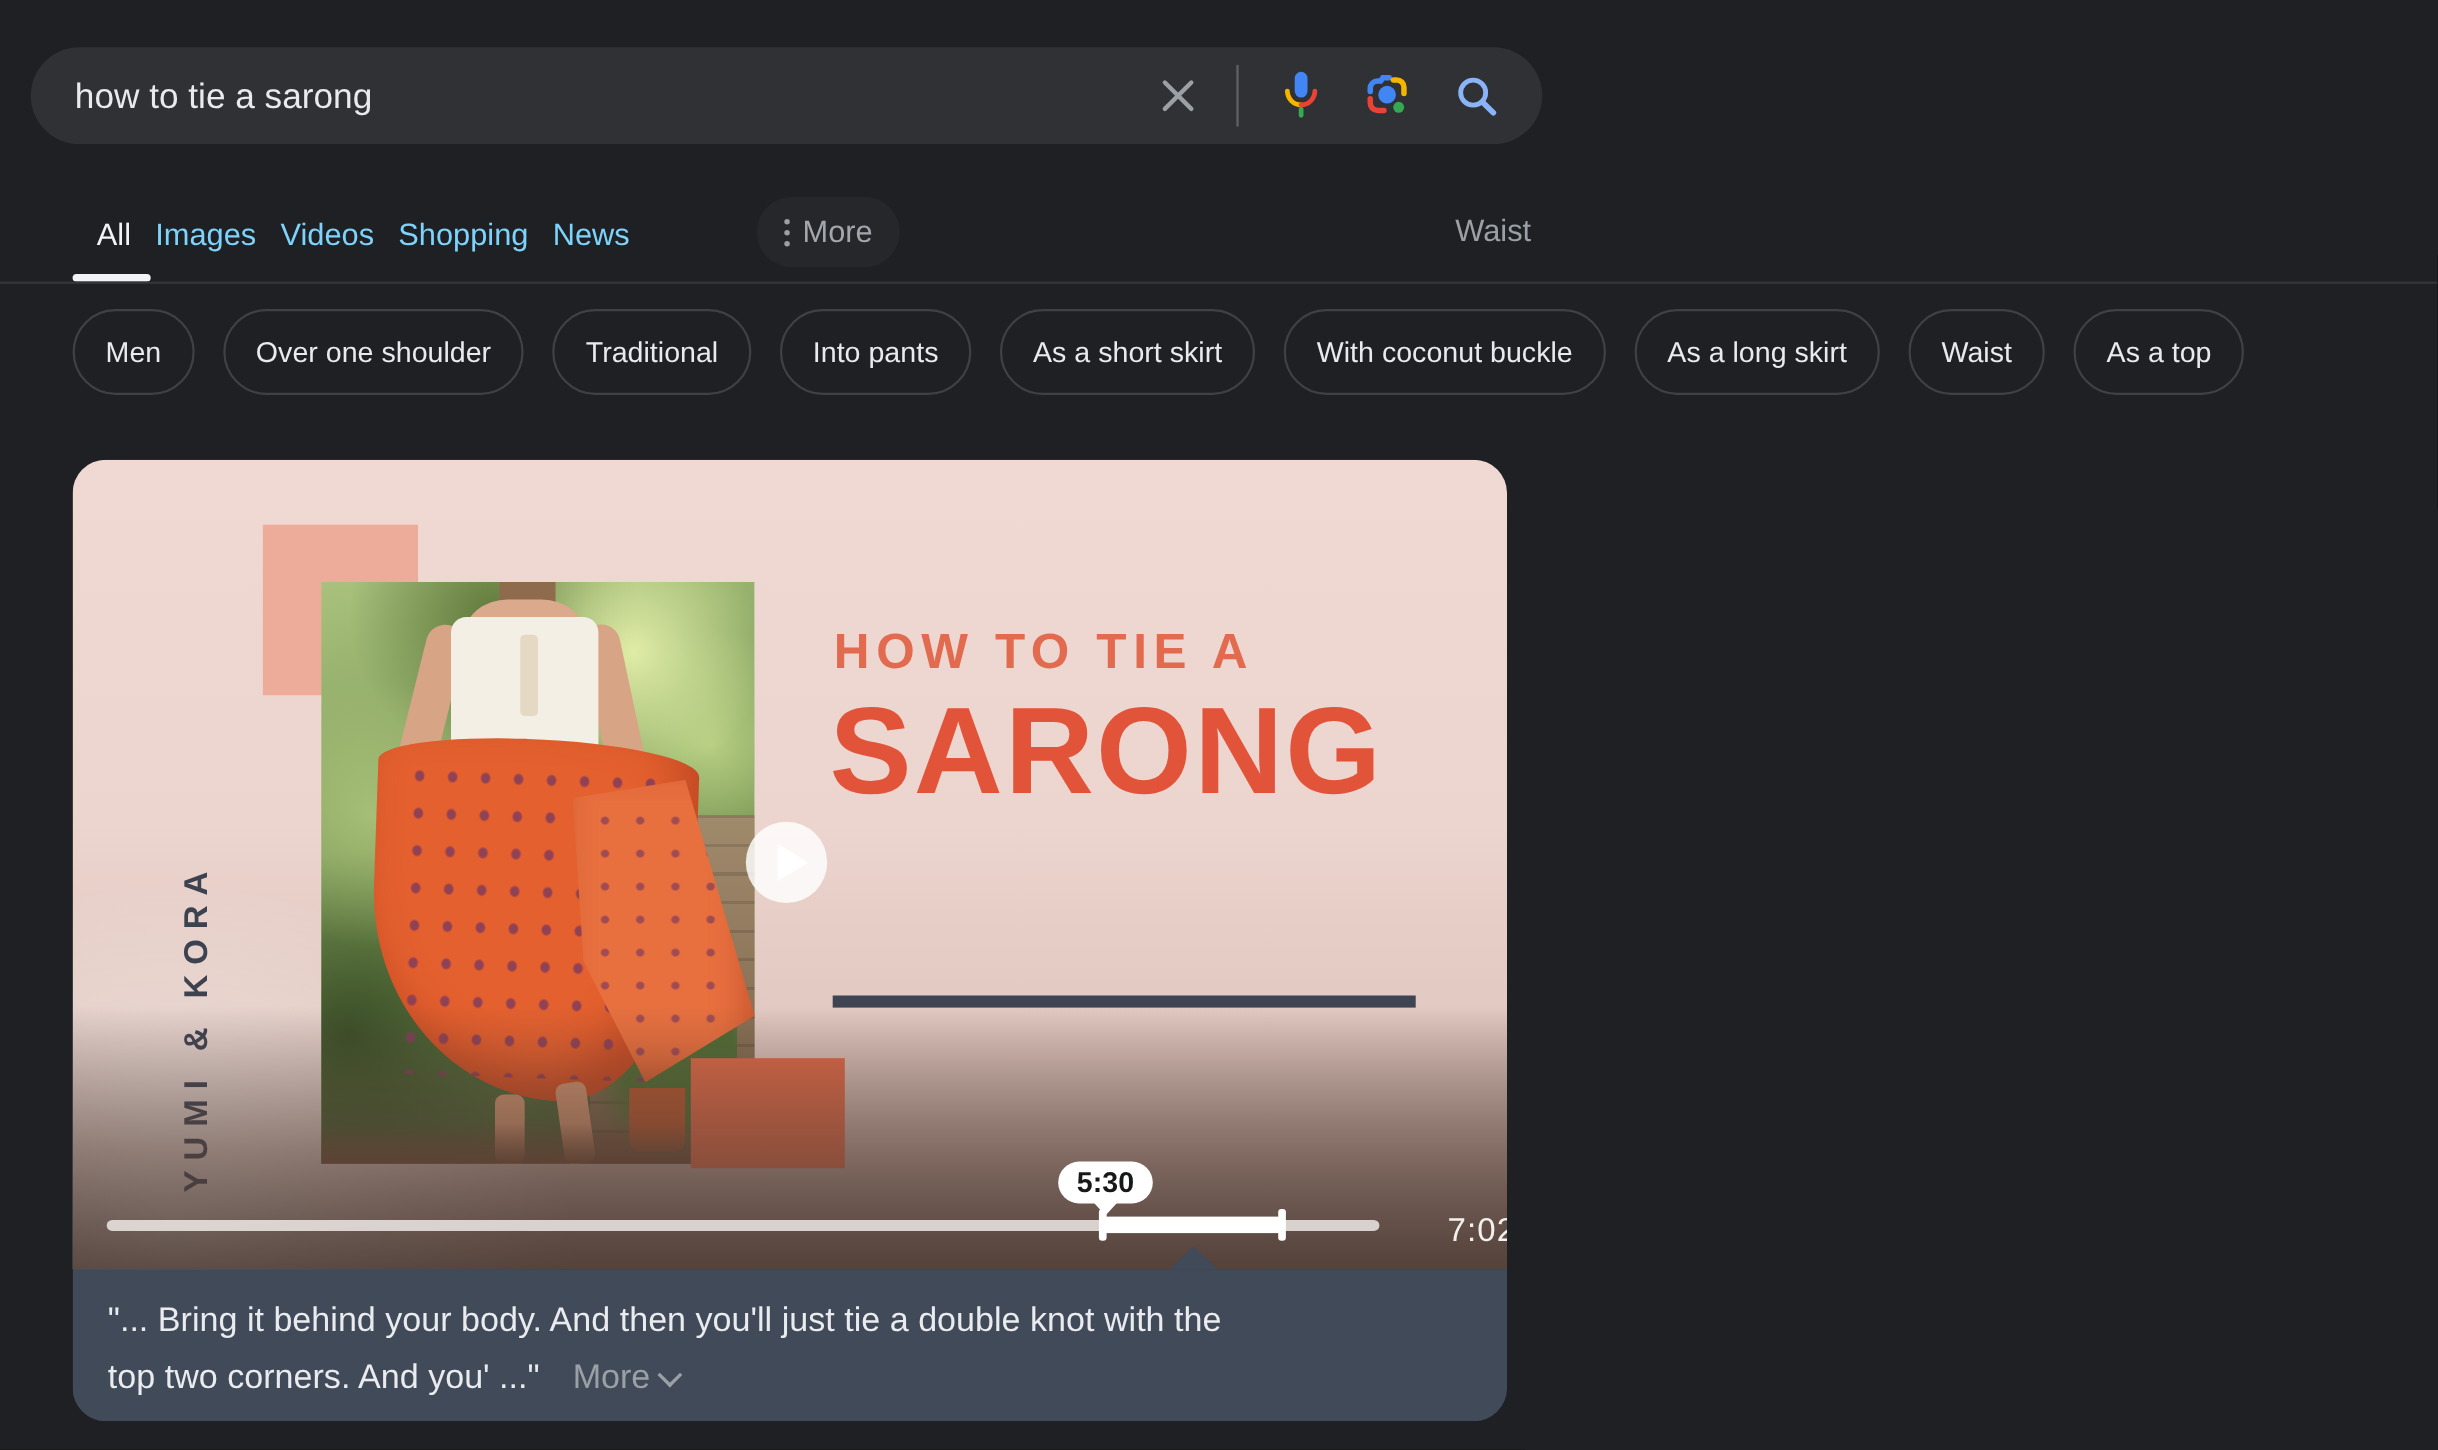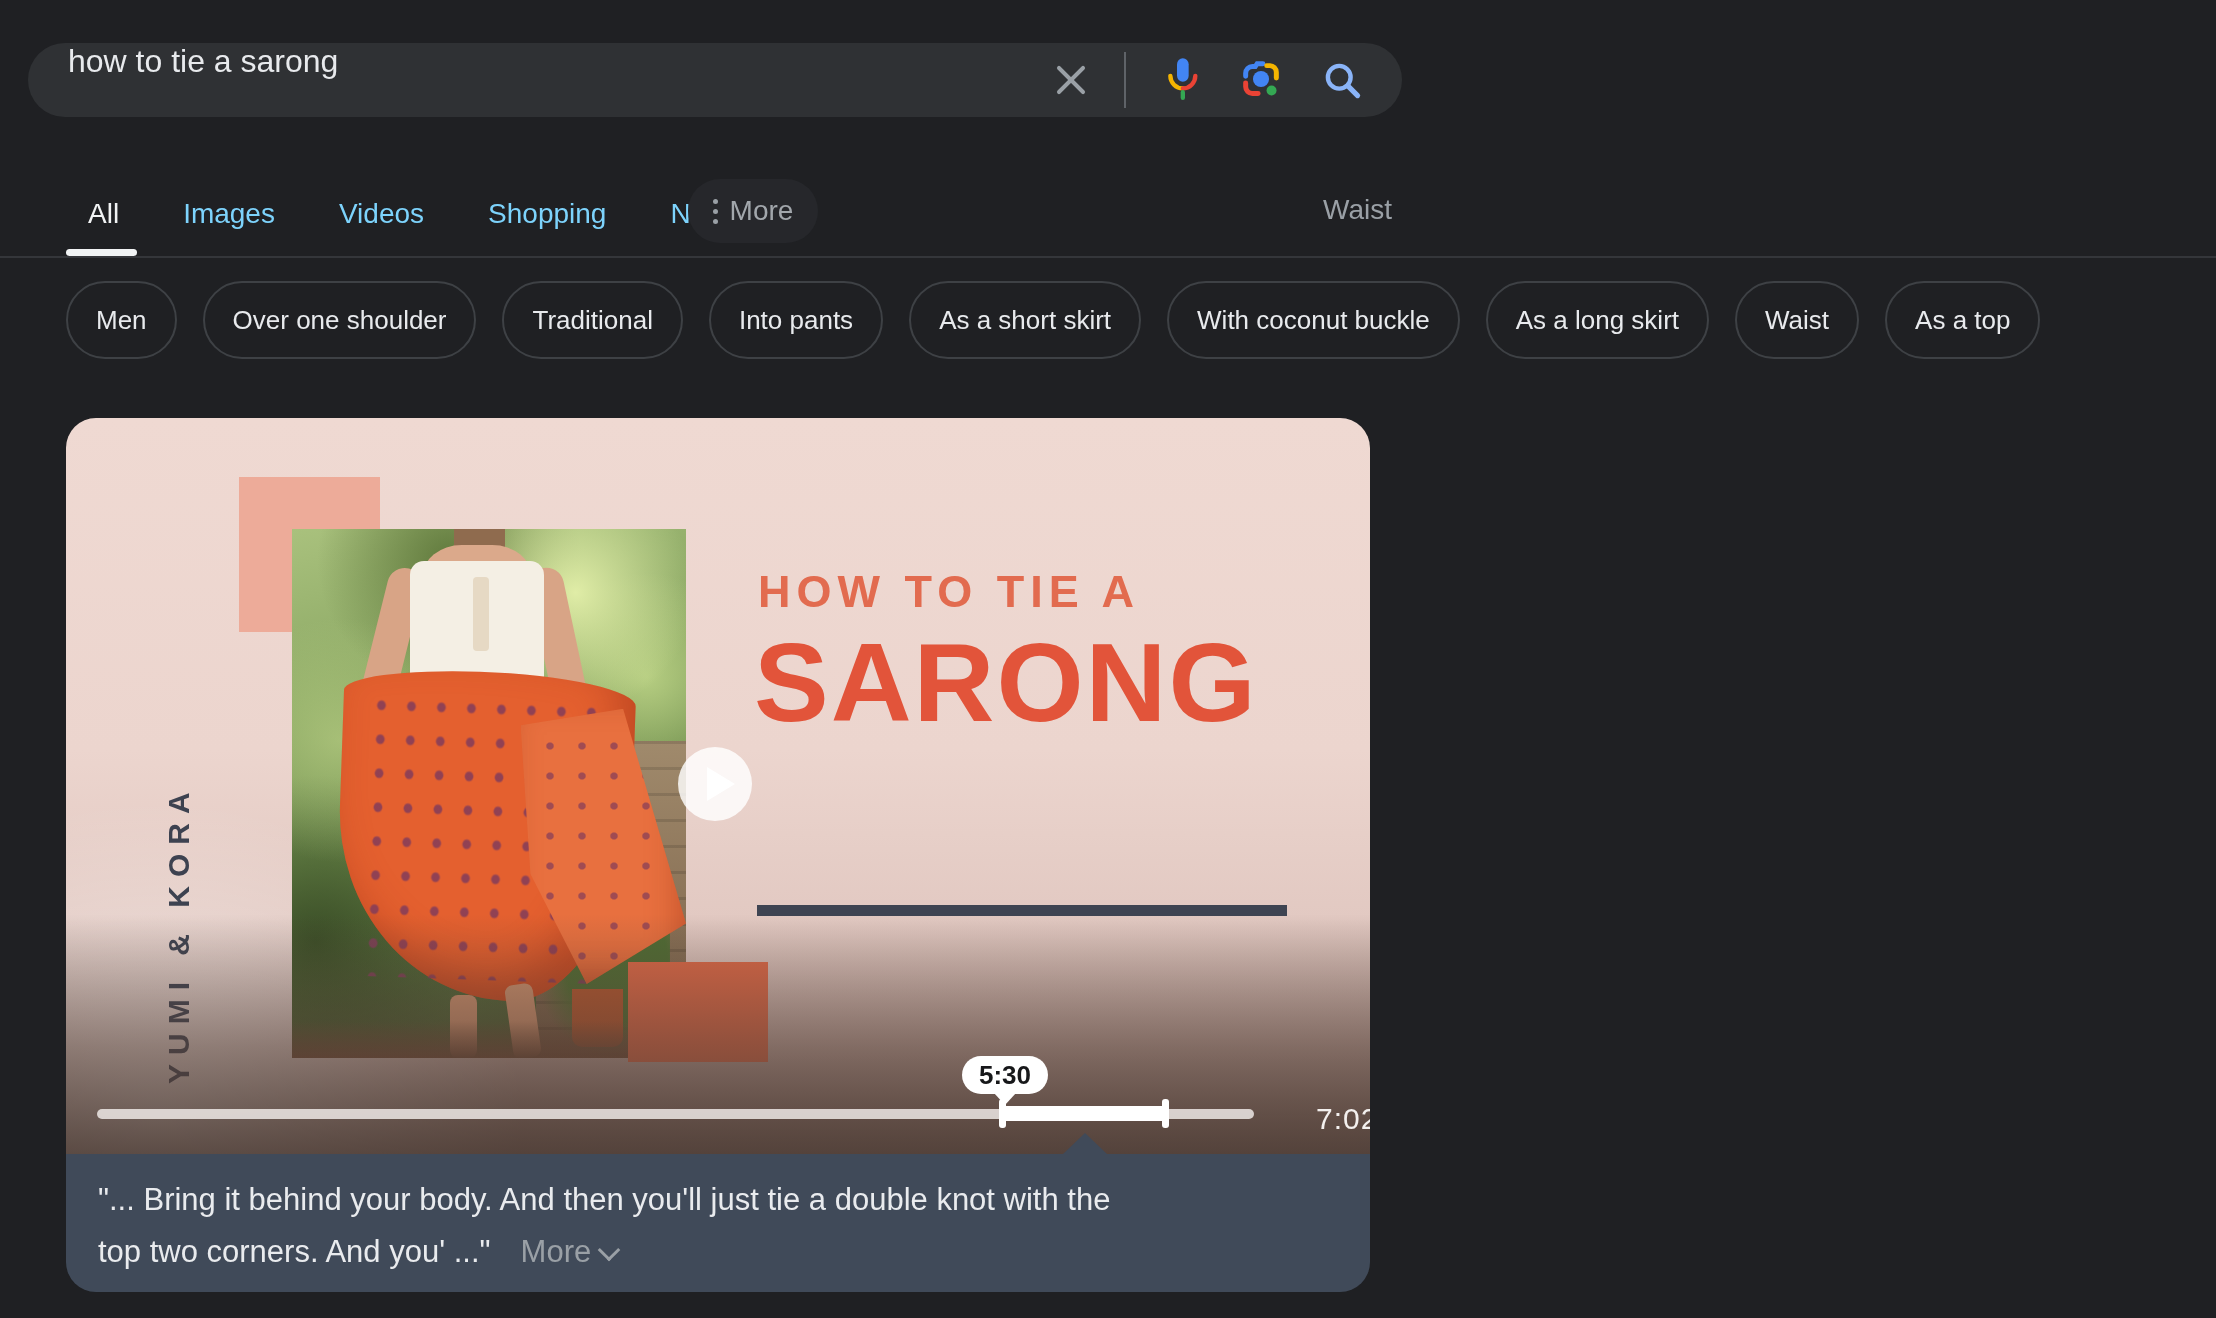--- a/index.html
+++ b/index.html
@@ -1,33 +1,33 @@
 <!DOCTYPE html>
 <html><head>
 <meta charset="utf-8">
 <style>
   html,body{margin:0;padding:0;background:#111;}
   .page{position:relative;width:2216px;height:1318px;background:#1f2023;overflow:hidden;
         font-family:"Liberation Sans","DejaVu Sans",sans-serif;color:#e8eaed;}
 
   
-  .searchbar{position:absolute;left:28px;top:43px;width:1374px;height:74px;border-radius:44px;
-             background:#2f3134;display:flex;}
+  .searchbar{position:absolute;left:28px;top:43px;width:1374px;height:88px;border-radius:44px;
+             background:#2f3134;display:flex;align-items:center;}
   .query{margin-left:40px;font-size:32px;color:#e8eaed;flex:1 1 auto;white-space:nowrap;}
   .sb-icons{display:flex;align-items:center;gap:36px;margin-right:38px;}
   .clear-x{width:34px;height:34px;position:relative;cursor:pointer;}
   .clear-x::before,.clear-x::after{content:"";position:absolute;left:50%;top:50%;width:38px;height:4px;
       background:#9aa0a6;border-radius:2px;}
   .clear-x::before{transform:translate(-50%,-50%) rotate(45deg);}
   .clear-x::after{transform:translate(-50%,-50%) rotate(-45deg);}
   .sb-divider{width:2px;height:56px;background:#5f6368;}
 
   
   .tabs-row{position:absolute;left:0;top:192px;width:2216px;height:56px;}
-  .tabs-flex{position:absolute;left:88px;top:0;display:flex;gap:64px;align-items:center;height:44px;}
+  .tabs-flex{position:absolute;left:88px;top:0;display:flex;gap:22px;align-items:center;height:44px;}
   .tab{font-size:28px;color:#7dd3fc;cursor:pointer;white-space:nowrap;}
   .tab.active{color:#f1f3f4;}
   .more-pill{position:absolute;left:688px;top:-13px;width:130px;height:64px;border-radius:32px;
              background:#26272b;display:flex;align-items:center;justify-content:center;gap:12px;cursor:pointer;}
   .dots-v{display:inline-flex;flex-direction:column;gap:5px;}
   .dots-v i{width:5px;height:5px;border-radius:50%;background:#9aa0a6;}
   .more-label{font-size:28px;color:#a2a7ac;}
   .tools{position:absolute;left:1323px;top:2px;font-size:28px;color:#9aa0a6;cursor:pointer;}
   .all-underline{position:absolute;left:66px;top:249px;width:71px;height:7px;border-radius:4px;background:#f1f3f4;}
   .tabs-divider{position:absolute;left:0;top:256px;width:2216px;height:2px;background:#34363a;}

